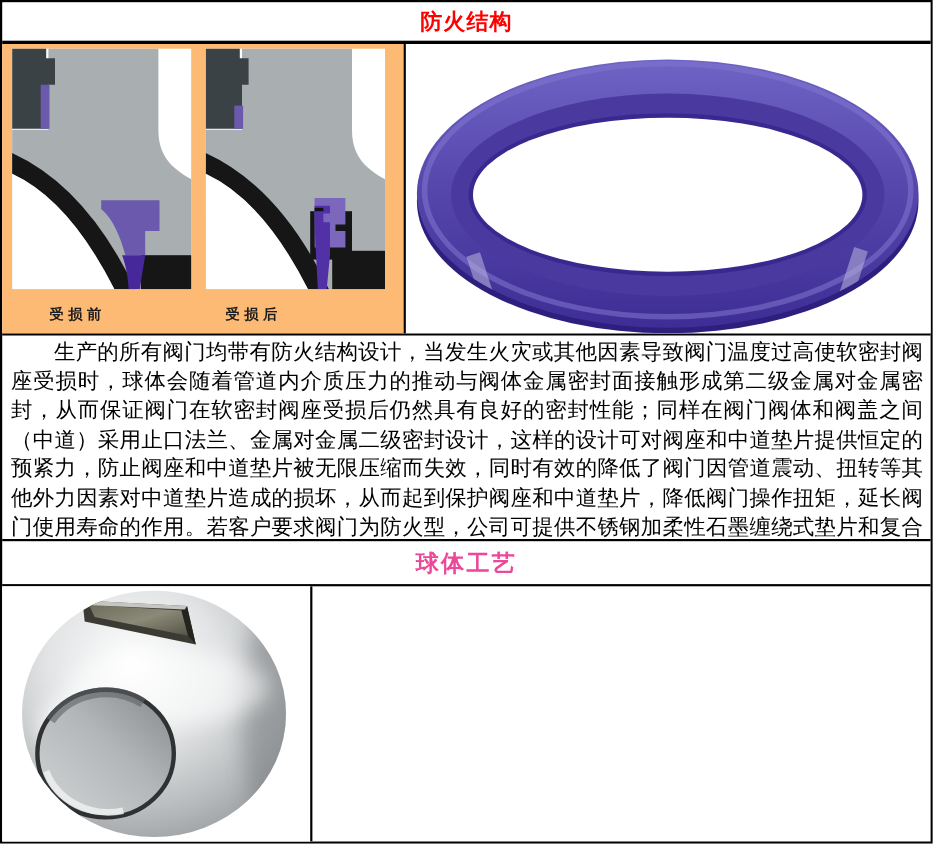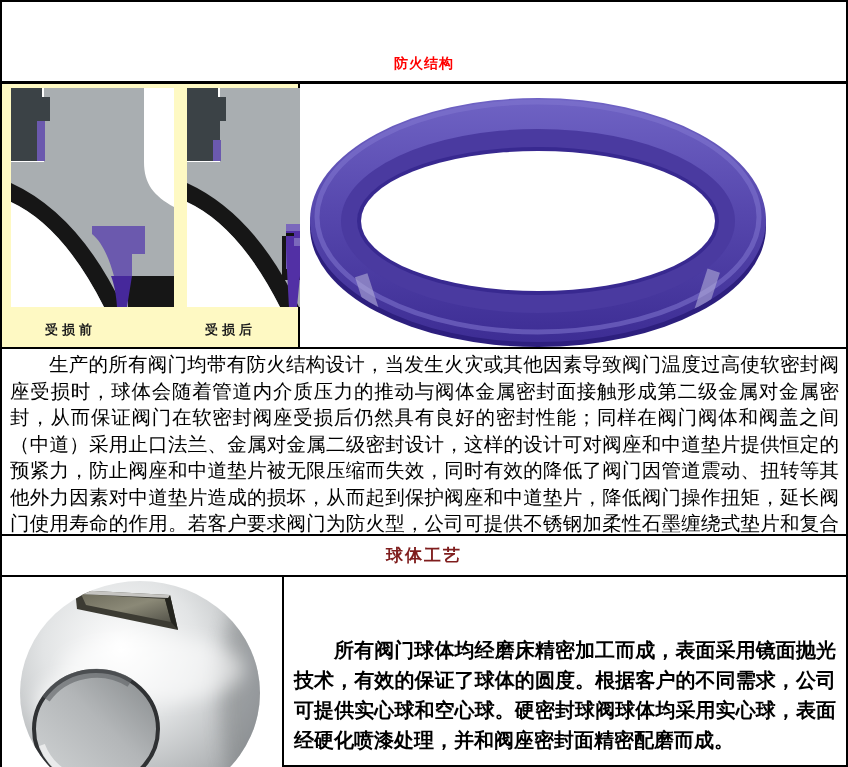--- a/index.html
+++ b/index.html
@@ -7,46 +7,46 @@
   body { width:848px; height:767px; position:relative; }
   .doc {
     position:absolute; left:0; top:0; width:848px; height:767px;
     border:2px solid #000; background:#fff;
     font-family:"Liberation Serif", serif; color:#000;
   }
   
   .row-title1 {
     height:38px; border-bottom:3px solid #000;
     display:flex; align-items:center; justify-content:center;
-    color:#ff0000; font-weight:bold; font-size:14px; letter-spacing:1px;margin-top:44px;
+    color:#ff0000; font-weight:bold; font-size:20px; letter-spacing:1px;
   }
   
   .row-images { height:265px; border-bottom:2px solid #000; display:flex; }
-  .cell-diagrams { width:298px; border-right:2px solid #000; position:relative; background:#fef9c3; }
+  .cell-diagrams { width:367px; border-right:2px solid #000; position:relative; background:#fdba74; }
   .cell-ring { flex:1; position:relative; background:#fff; }
   .diagram-a { position:absolute; left:9px; top:4px; }
   .diagram-b { position:absolute; left:185px; top:4px; }
   .diagram-label {
     position:absolute; top:237px; font-family:"Liberation Sans", sans-serif;
     font-size:13px; font-weight:bold; letter-spacing:4px; color:#1d1d1d; white-space:nowrap;
   }
   .lbl-before { left:43px; }
   .lbl-after  { left:203px; }
   .ring-svg { position:absolute; left:0; top:0; }
   
   .row-text1 { height:187px; border-bottom:2px solid #000; overflow:hidden; }
   .row-text1 p {
     font-size:19.5px; line-height:26.5px; text-align:justify; text-indent:2em;
     padding:3px 7px 0 8px;
   }
   
   .row-title2 {
     height:41px; border-bottom:2px solid #000;
     display:flex; align-items:center; justify-content:center;
-    font-weight:bold; font-size:17px; letter-spacing:2px; color:#7f1d1d;
+    font-weight:bold; font-size:21px; letter-spacing:2px; color:#ec4899;
   }
   
   .row-ball { height:232px; display:flex; }
   .cell-ball { width:282px; border-right:2px solid #000; position:relative; background:#fff; }
   .cell-balltext { flex:1; overflow:hidden; }
   .cell-balltext p {
     font-weight:bold; font-size:20px; line-height:30px; text-align:justify; text-indent:2em;
     padding:58px 10px 0 10px;
   }
   .ball-svg { position:absolute; left:0; top:0; }
@@ -177,18 +177,15 @@
           <path d="M73,13 L168,18 L166,21 L76,17 Z" fill="#e8e9e6" opacity="0.8"></path>
 
           <ellipse cx="94" cy="152" rx="62" ry="58" fill="url(#boreGrad)"></ellipse>
           <ellipse cx="94" cy="152" rx="62" ry="58" fill="none" stroke="#2f3133" stroke-width="4"></ellipse>
           <path d="M44,122 A 60 56 0 0 1 128,106" fill="none" stroke="#5f6365" stroke-width="9" opacity="0.6"></path>
           <path d="M40,168 A 60 56 0 0 0 110,204" fill="none" stroke="#eef0f0" stroke-width="6" opacity="0.85"></path>
         </g>
       </svg>
     </div>
 
-    <div class="cell-balltext">
-      <p>所有阀门球体均经磨床精密加工而成，表面采用镜面抛光技术，有效的保证了球体的圆度。根据客户的不同需求，公司可提供实心球和空心球。硬密封球阀球体均采用实心球，表面经硬化喷漆处理，并和阀座密封面精密配磨而成。</p>
-    </div>
   </div>
 
 </div>
 
 </body></html>

